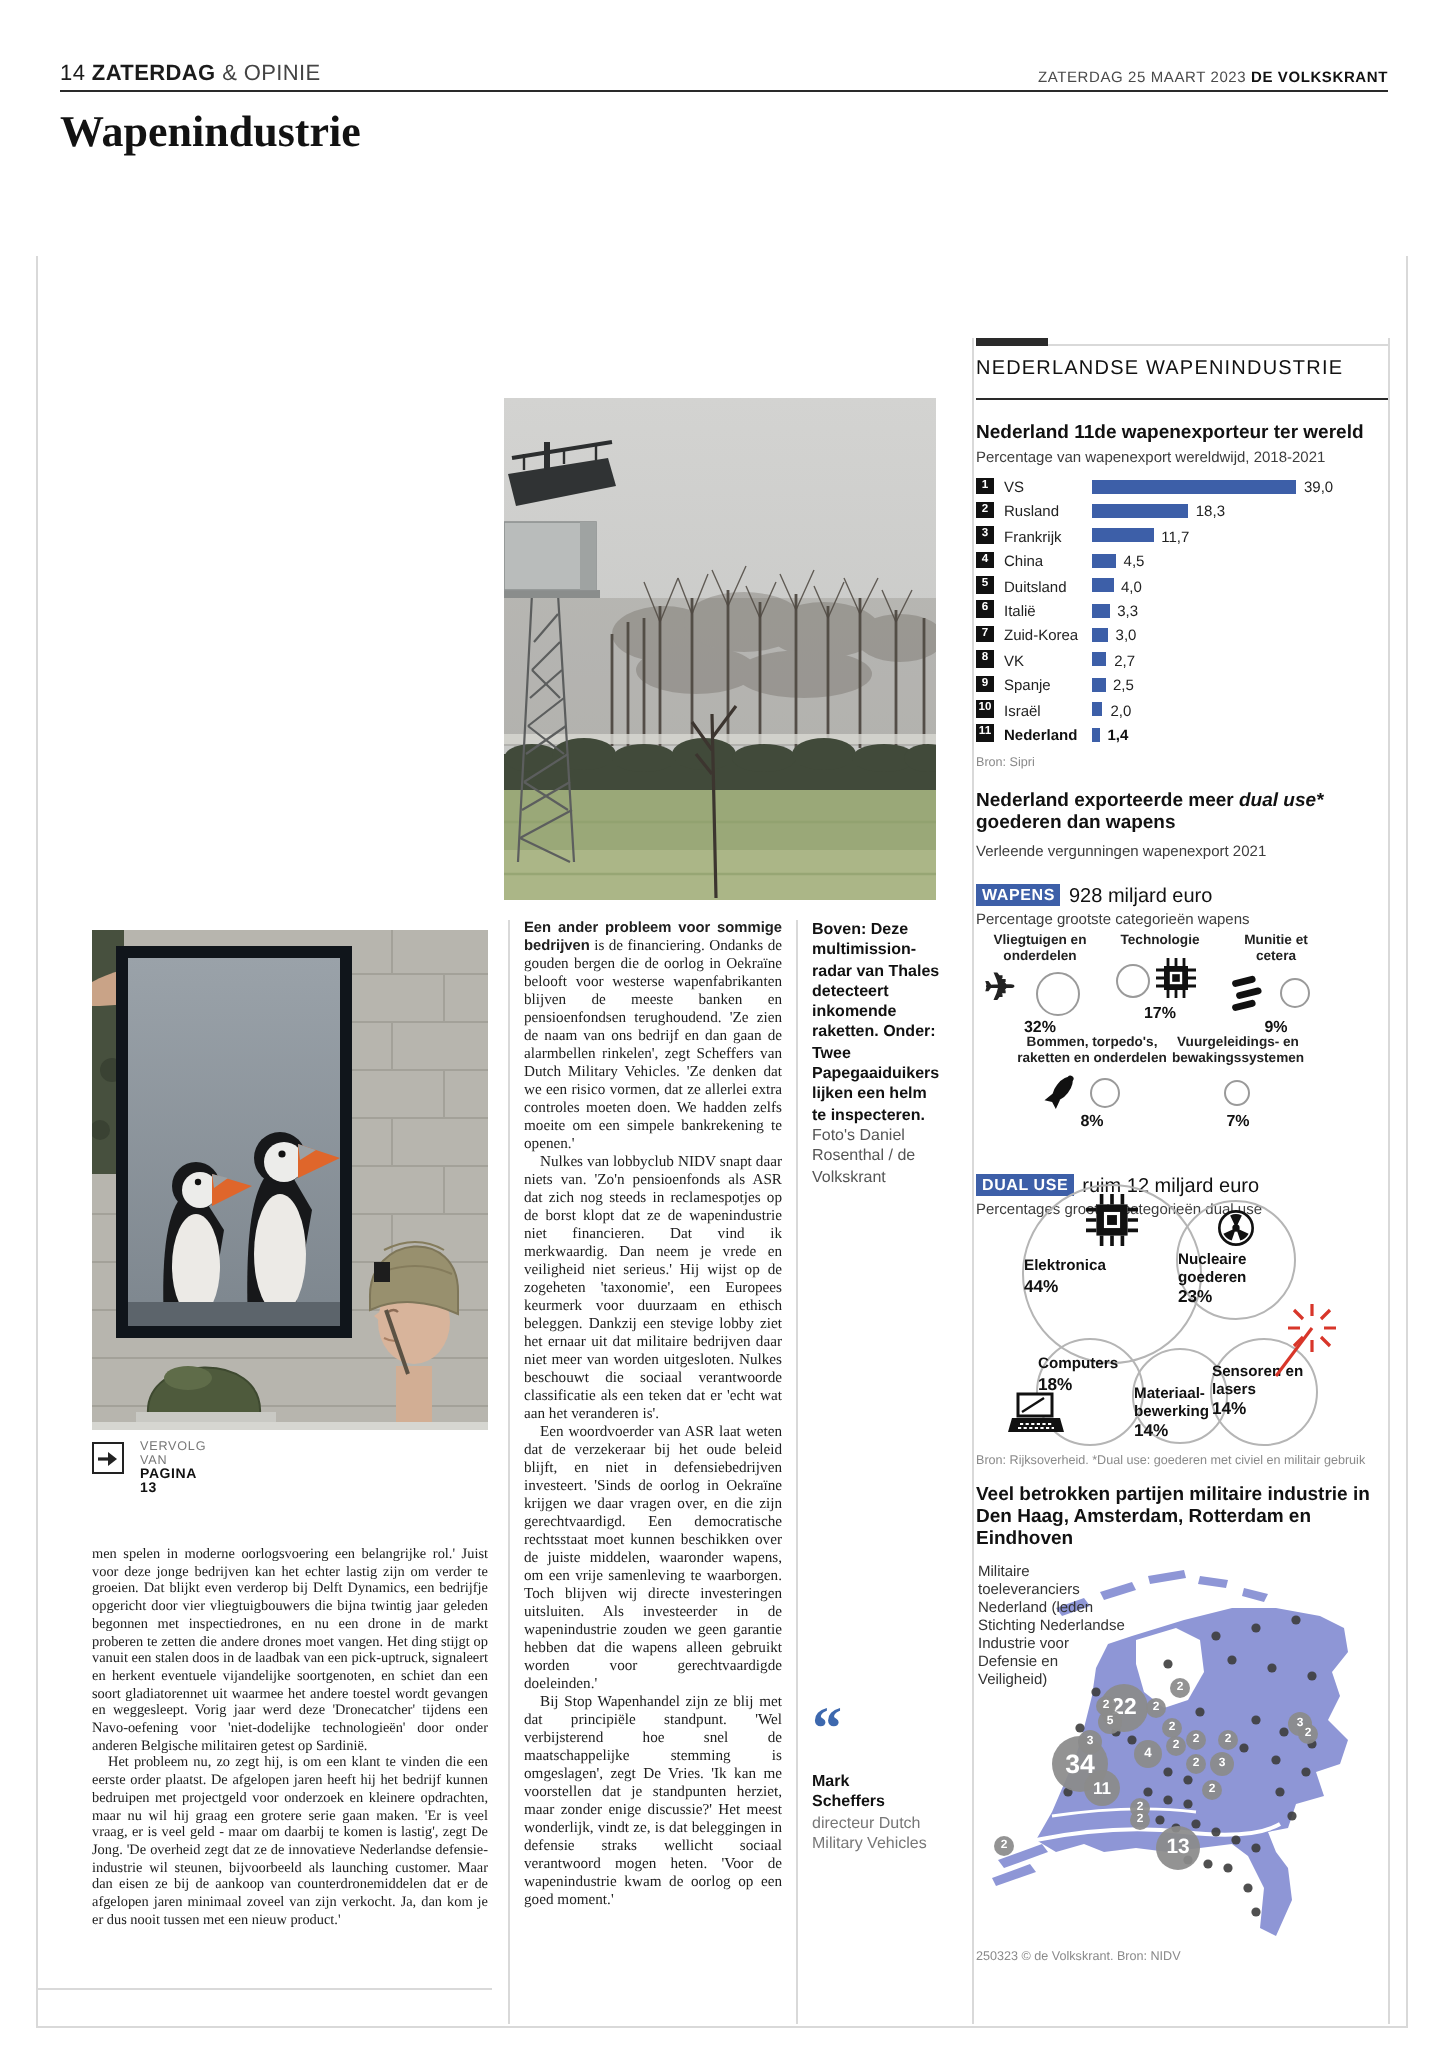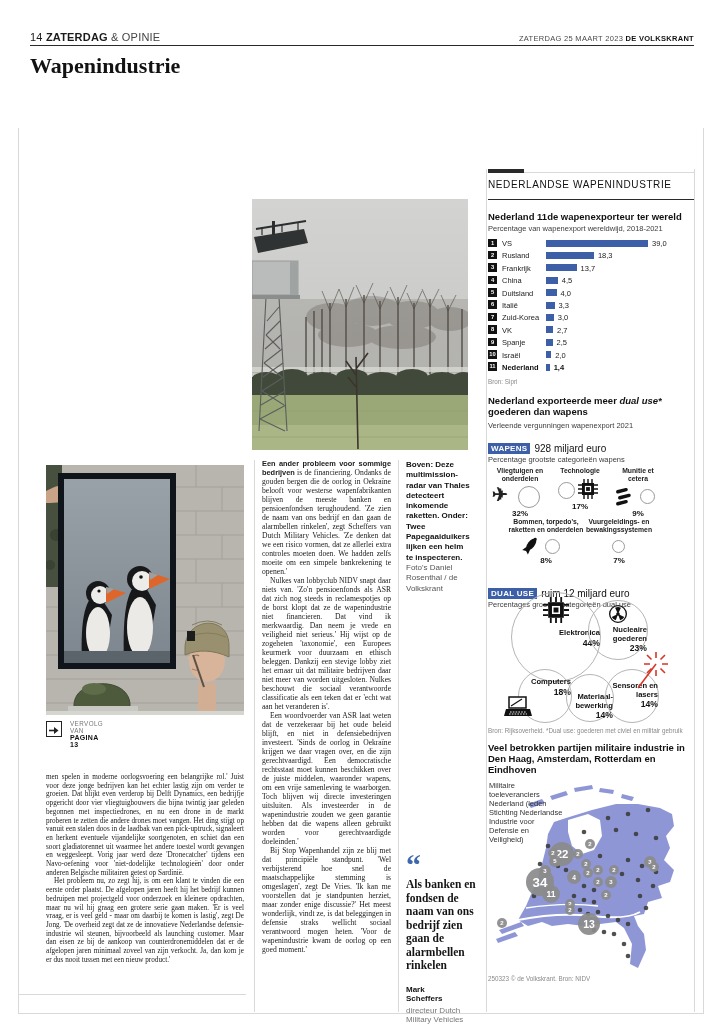--- a/index.html
+++ b/index.html
@@ -57,21 +57,21 @@
 
   .badge{display:inline-block;background:#3d5fa8;color:#fff;font-weight:bold;font-size:8px;
          padding:1.5px 3px 1px;vertical-align:1px;letter-spacing:.3px}
   .amount{font-size:10px;font-weight:normal;color:#111;margin-left:4px}
 
   .wcat{position:absolute;text-align:center;font-size:6.8px;font-weight:bold;line-height:7.6px;color:#222}
   .wgfx{position:relative;height:26px;margin-top:2px}
   .wcirc{position:absolute;border:1px solid #9a9a9a;border-radius:50%;background:transparent}
   .wpct{font-size:8px;font-weight:bold;color:#111}
 
-  .dcirc{position:absolute;border:1px solid #b5b5b5;border-radius:50%;text-align:right;color:#111}
+  .dcirc{position:absolute;border:1px solid #b5b5b5;border-radius:50%;text-align:left;color:#111}
   .dlab{font-size:7.6px;font-weight:bold;line-height:8.6px}
   .dpct{font-size:8.6px;font-weight:bold}
 
   .maplegend{left:489px;top:781px;width:76px;font-size:7.5px;line-height:9px;color:#333}
   .mapcredit{left:488px;top:975px;font-size:6.3px;color:#8a8a8a}
 </style>
 </head>
 <body>
 
 <div class="abs hleft">
@@ -236,21 +236,20 @@
   <p>Bij Stop Wapenhandel zijn ze blij met dat principiële standpunt. 'Wel verbijsterend hoe snel de maatschappelijke stemming is omgeslagen', zegt De Vries. 'Ik kan me voorstellen dat je standpunten herziet, maar zonder enige discussie?' Het meest wonderlijk, vindt ze, is dat beleggingen in defensie straks wellicht sociaal verantwoord mogen heten. 'Voor de wapenindustrie kwam de oorlog op een goed moment.'</p>
 </div>
 
 <div class="abs caption">
   <span class="cb">Boven: Deze multimission-radar van Thales detecteert inkomende raketten. Onder: Twee Papegaaiduikers lijken een helm te inspecteren.</span>
   <span class="cc">Foto's Daniel Rosenthal / de Volkskrant</span>
 </div>
 
 <div class="abs quoteblk">
   <div class="qicon">“</div>
-  <div class="qtext">Als banken en fondsen de naam van ons bedrijf zien gaan de alarmbellen rinkelen</div>
   <div class="qauthor">Mark Scheffers</div>
   <div class="qrole">directeur Dutch Military Vehicles</div>
 </div>
 
 <div class="rule" style="left:488px;top:172px;width:206px;height:1px"></div>
 <div class="darkrule" style="left:488px;top:169px;width:36px;height:4px"></div>
 <div class="abs ig-head">NEDERLANDSE WAPENINDUSTRIE</div>
 <div class="darkrule" style="left:488px;top:199px;width:206px;height:1px"></div>
 
 <div class="abs ig-title" style="left:488px;top:211px">Nederland 11de wapenexporteur ter wereld</div>
@@ -265,21 +264,21 @@
     <div class="brow">
       <span class="rank">2</span>
       <span class="blbl">Rusland</span>
       <span class="bar" style="left:58px;width:47.9px"></span>
       <span class="bval" style="left:109.9px">18,3</span>
     </div>
     <div class="brow">
       <span class="rank">3</span>
       <span class="blbl">Frankrijk</span>
       <span class="bar" style="left:58px;width:30.6px"></span>
-      <span class="bval" style="left:92.6px">13,7</span>
+      <span class="bval" style="left:92.6px">11,7</span>
     </div>
     <div class="brow">
       <span class="rank">4</span>
       <span class="blbl">China</span>
       <span class="bar" style="left:58px;width:11.8px"></span>
       <span class="bval" style="left:73.8px">4,5</span>
     </div>
     <div class="brow">
       <span class="rank">5</span>
       <span class="blbl">Duitsland</span>

